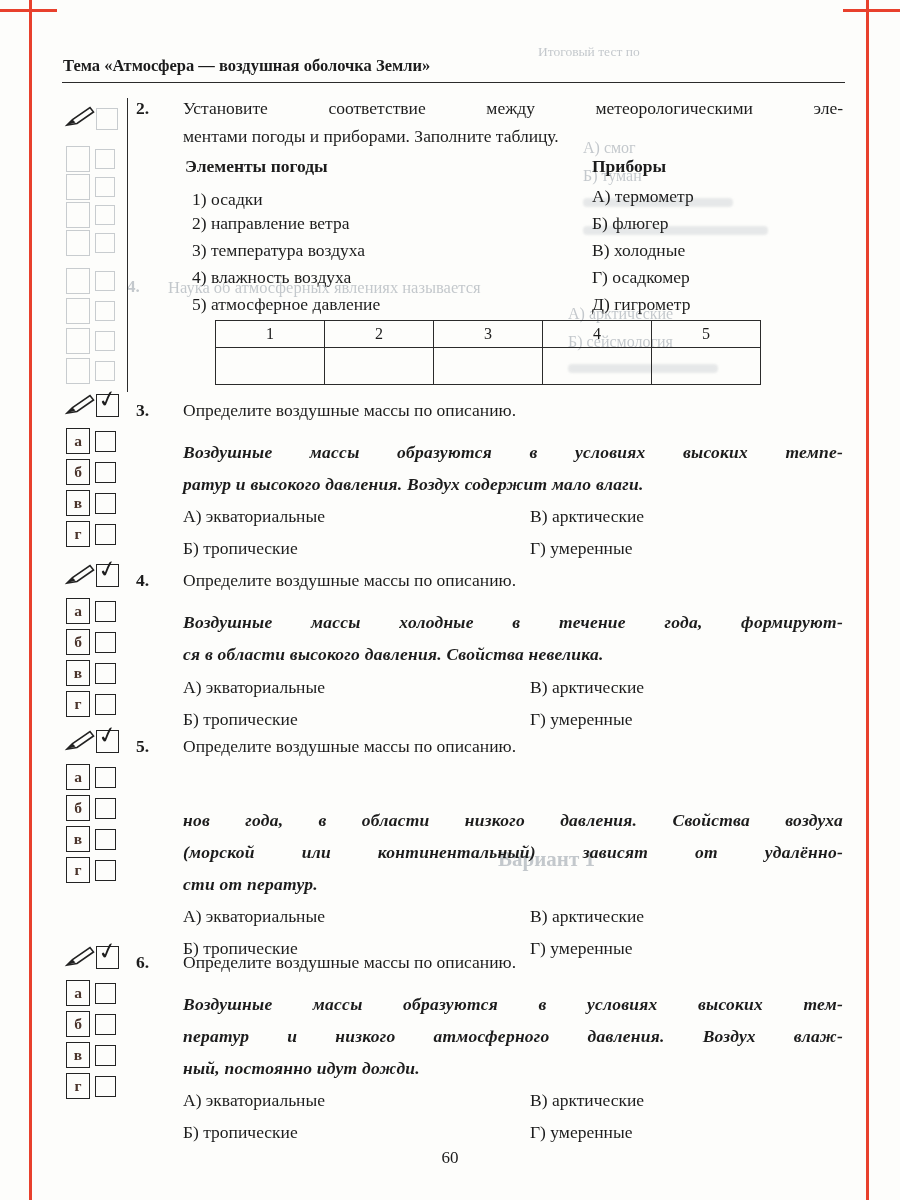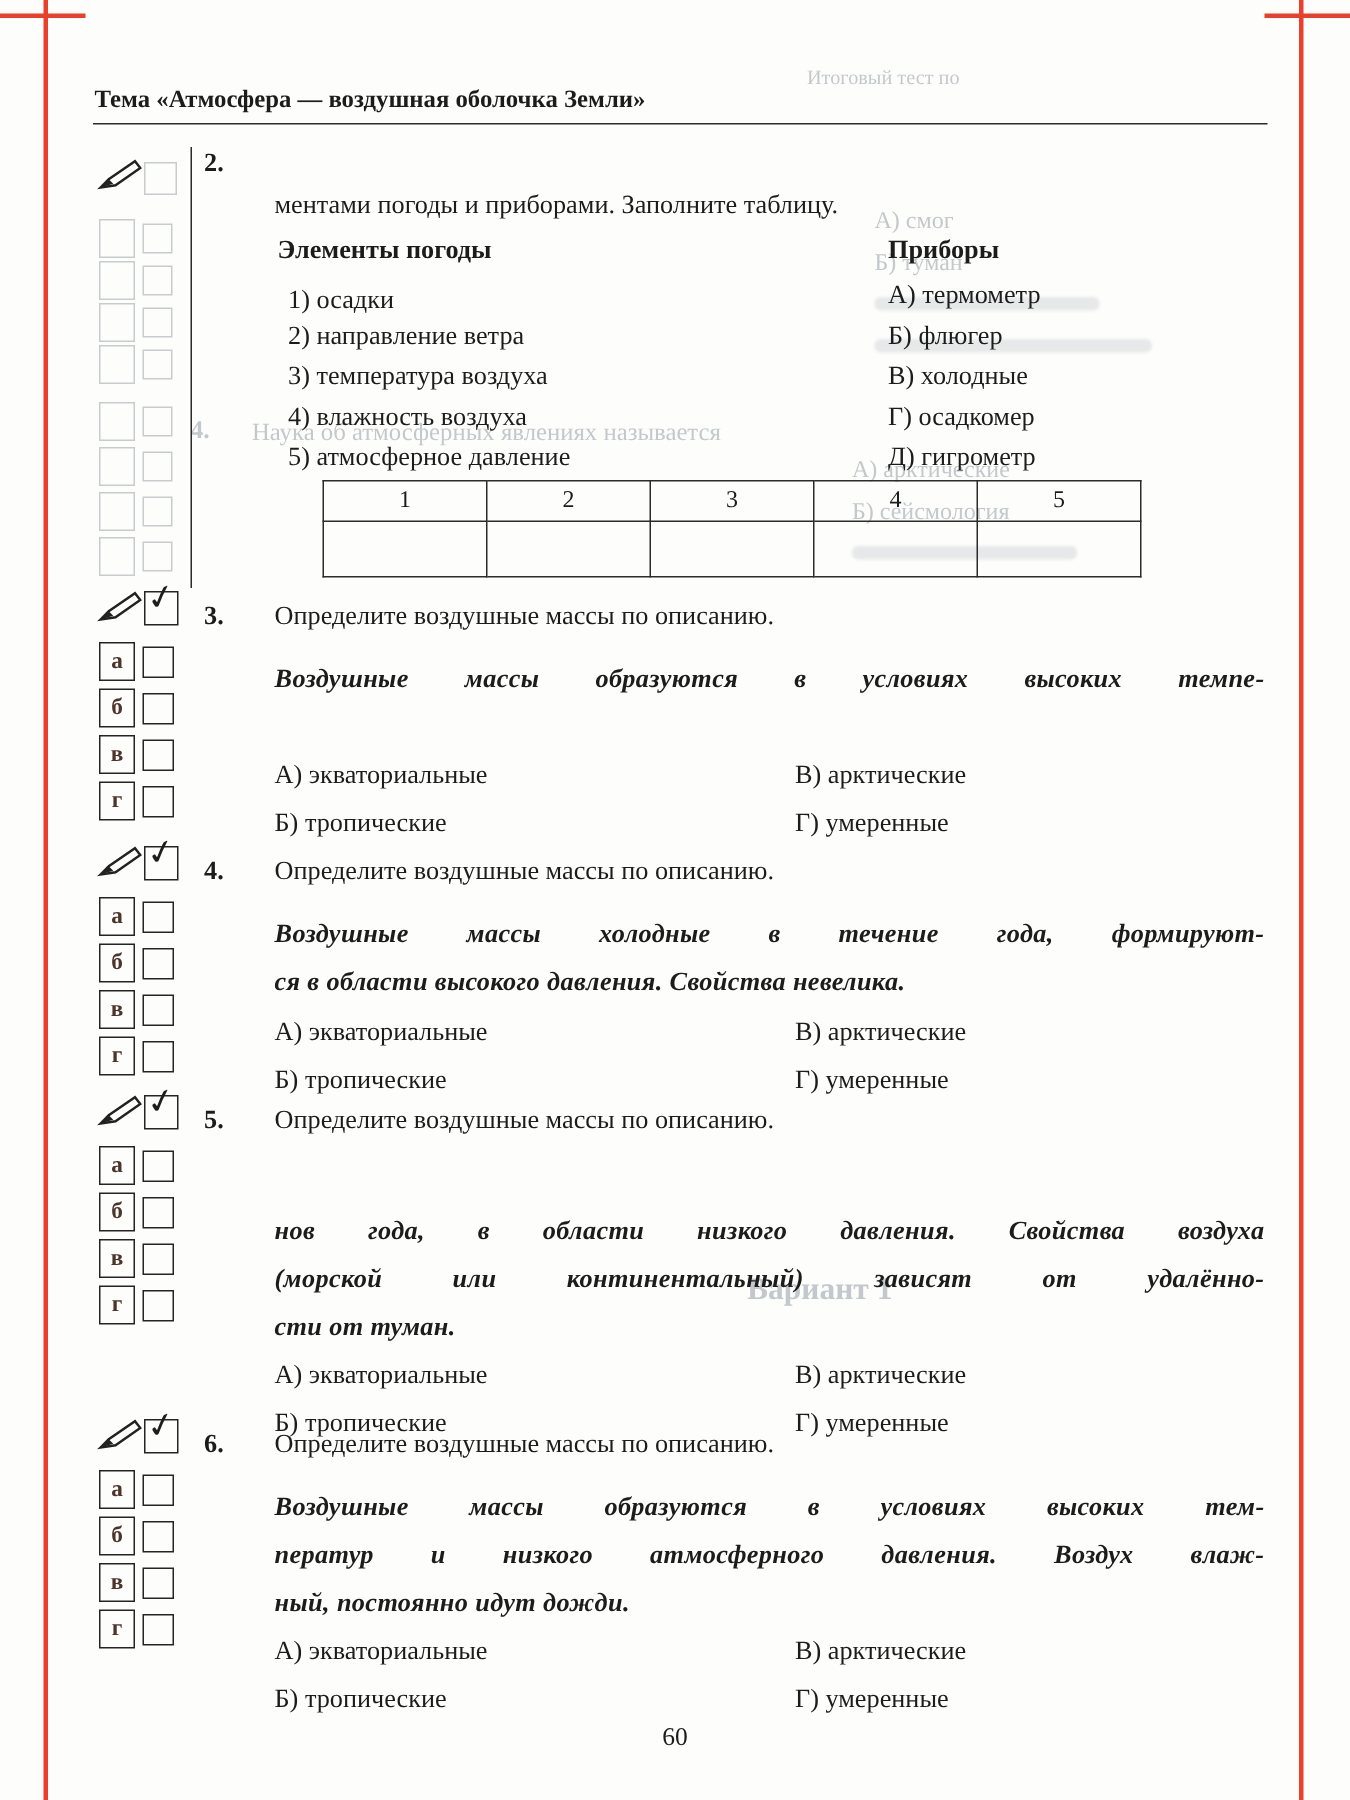--- a/index.html
+++ b/index.html
@@ -74,20 +74,21 @@
 
   <div class="abs" style="left:64px;top:104px;">
     <svg width="32" height="24" viewBox="0 0 32 24">
       <path d="M3 21 L8.5 15.5 L26 3.5 L29.5 8 L13 19.5 Z" fill="none" stroke="#222" stroke-width="1.6"></path>
       <path d="M3 21 L8.5 15.5 L11.5 18.5 Z" fill="#222"></path>
     </svg>
   </div>
   <div class="abs blackline" style="left:127px;top:98px;width:1.4px;height:294px;"></div>
 
   <div class="abs t bold" style="left:136px;top:98px;">2.</div>
+  <div class="abs t jline" style="left:183px;top:98px;">Установите соответствие между метеорологическими эле-</div>
   <div class="abs t" style="left:183px;top:126px;">ментами погоды и приборами. Заполните таблицу.</div>
 
   <div class="abs t bold" style="left:185px;top:156px;">Элементы погоды</div>
   <div class="abs t bold" style="left:592px;top:156px;">Приборы</div>
 
   <div class="abs t" style="left:192px;top:189px;text-align:right;">1) осадки</div>
   <div class="abs t" style="left:192px;top:213px;">2) направление ветра</div>
   <div class="abs t" style="left:192px;top:240px;">3) температура воздуха</div>
   <div class="abs t" style="left:192px;top:267px;">4) влажность воздуха</div>
   <div class="abs t" style="left:192px;top:294px;">5) атмосферное давление</div>
@@ -130,20 +131,21 @@
   <div class="abs mbox" style="left:66px;top:459px;">б</div>
   <div class="abs cbox" style="left:95px;top:462px;"></div>
   <div class="abs mbox" style="left:66px;top:490px;">в</div>
   <div class="abs cbox" style="left:95px;top:493px;"></div>
   <div class="abs mbox" style="left:66px;top:521px;">г</div>
   <div class="abs cbox" style="left:95px;top:524px;"></div>
 
   <div class="abs t bold" style="left:136px;top:400px;">3.</div>
   <div class="abs t" style="left:183px;top:400px;">Определите воздушные массы по описанию.</div>
   <div class="abs t ital jline" style="left:183px;top:442px;">Воздушные массы образуются в условиях высоких темпе-</div>
+  <div class="abs t ital" style="left:183px;top:474px;">ратур и высокого давления. Воздух содержит мало влаги.</div>
   <div class="abs t" style="left:183px;top:506px;">А) экваториальные</div>
   <div class="abs t" style="left:530px;top:506px;">В) арктические</div>
   <div class="abs t" style="left:183px;top:538px;">Б) тропические</div>
   <div class="abs t" style="left:530px;top:538px;">Г) умеренные</div>
 
   <div class="abs" style="left:64px;top:562px;">
     <svg width="32" height="24" viewBox="0 0 32 24">
       <path d="M3 21 L8.5 15.5 L26 3.5 L29.5 8 L13 19.5 Z" fill="none" stroke="#222" stroke-width="1.6"></path>
       <path d="M3 21 L8.5 15.5 L11.5 18.5 Z" fill="#222"></path>
     </svg>
@@ -182,21 +184,21 @@
   <div class="abs cbox" style="left:95px;top:798px;"></div>
   <div class="abs mbox" style="left:66px;top:826px;">в</div>
   <div class="abs cbox" style="left:95px;top:829px;"></div>
   <div class="abs mbox" style="left:66px;top:857px;">г</div>
   <div class="abs cbox" style="left:95px;top:860px;"></div>
 
   <div class="abs t bold" style="left:136px;top:736px;">5.</div>
   <div class="abs t" style="left:183px;top:736px;">Определите воздушные массы по описанию.</div>
   <div class="abs t ital jline" style="left:183px;top:810px;">нов года, в области низкого давления. Свойства воздуха</div>
   <div class="abs t ital jline" style="left:183px;top:842px;">(морской или континентальный) зависят от удалённо-</div>
-  <div class="abs t ital" style="left:183px;top:874px;">сти от туман.</div>
+  <div class="abs t ital" style="left:183px;top:874px;">сти от ператур.</div>
   <div class="abs t" style="left:183px;top:906px;">А) экваториальные</div>
   <div class="abs t" style="left:530px;top:906px;">В) арктические</div>
   <div class="abs t" style="left:183px;top:938px;">Б) тропические</div>
   <div class="abs t" style="left:530px;top:938px;">Г) умеренные</div>
 
   <div class="abs" style="left:64px;top:944px;">
     <svg width="32" height="24" viewBox="0 0 32 24">
       <path d="M3 21 L8.5 15.5 L26 3.5 L29.5 8 L13 19.5 Z" fill="none" stroke="#222" stroke-width="1.6"></path>
       <path d="M3 21 L8.5 15.5 L11.5 18.5 Z" fill="#222"></path>
     </svg>

